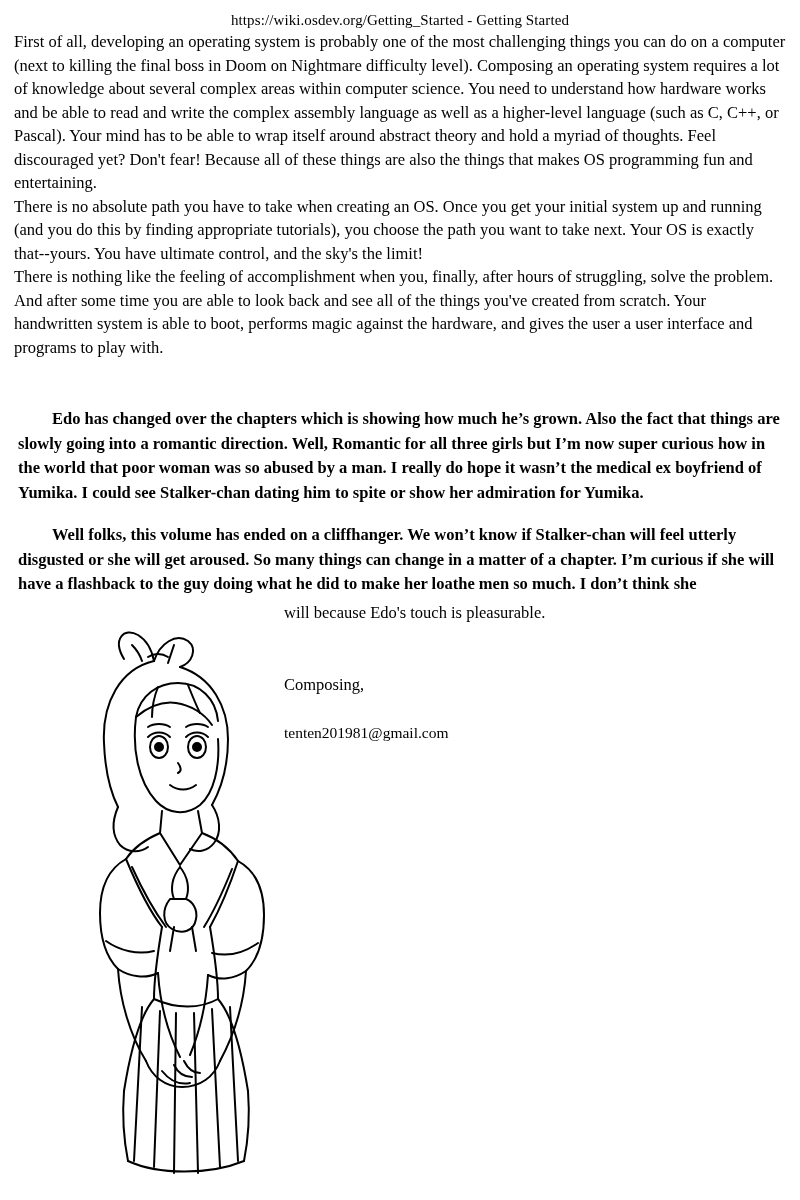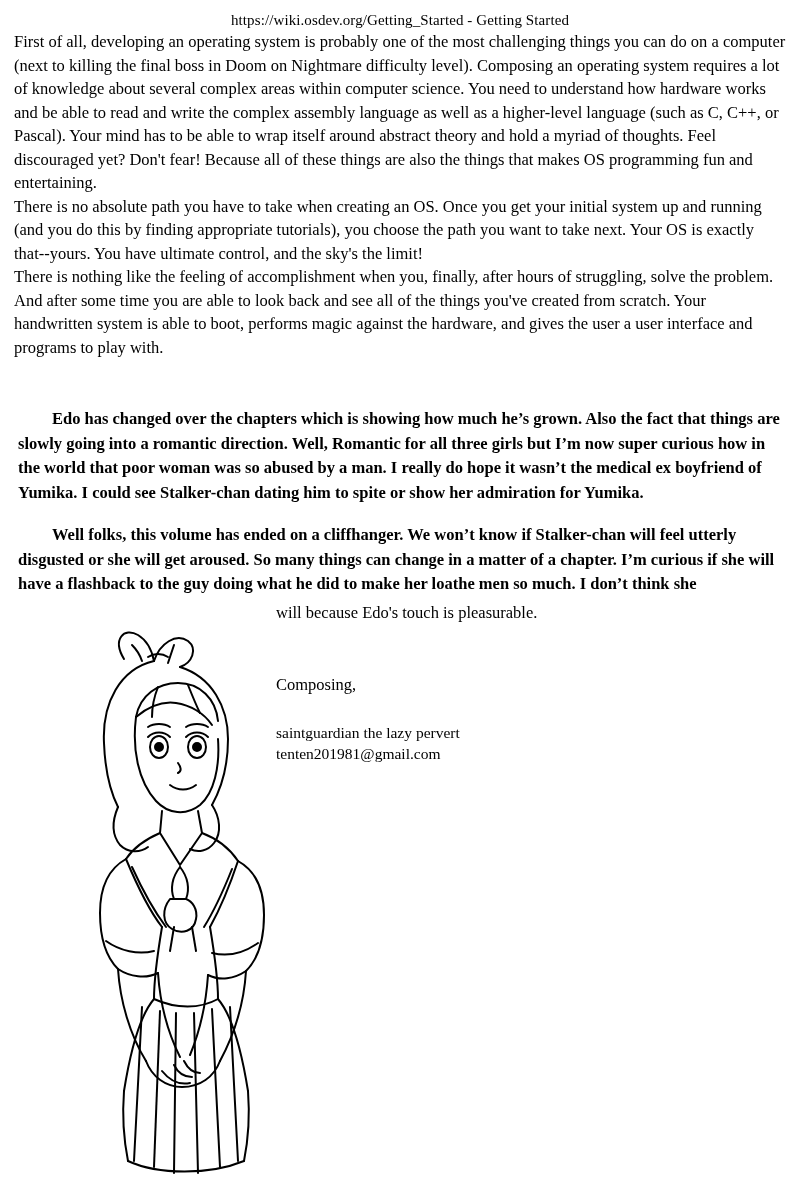--- a/index.html
+++ b/index.html
@@ -53,21 +53,21 @@
   .indent { text-indent: 34px; font-weight: bold; }
 
   
   .bottom {
     position: relative;
     margin-top: 4px;
     min-height: 560px;
   }
   .closing {
     position: absolute;
-    left: 276px;
+    left: 284px;
     top: 0px;
     width: 500px;
     font-size: 16.5px;
     line-height: 24.5px;
   }
   .closing p { margin: 0; padding: 0; }
   .sig {
     font-size: 15.5px;
     line-height: 21px;
   }
@@ -194,19 +194,18 @@
         </g>
       </svg>
     </div>
 
     <div class="closing">
       <p>will because Edo's touch is pleasurable.</p>
       <div class="gap-md"></div>
       <div class="gap-md"></div>
       <p>Composing,</p>
       <div class="gap-md"></div>
-      <p class="sig">saintguardian the lazy pervert</p>
       <p class="sig">tenten201981@gmail.com</p>
     </div>
 
   </div>
 
 </div>
 
 </body></html>

